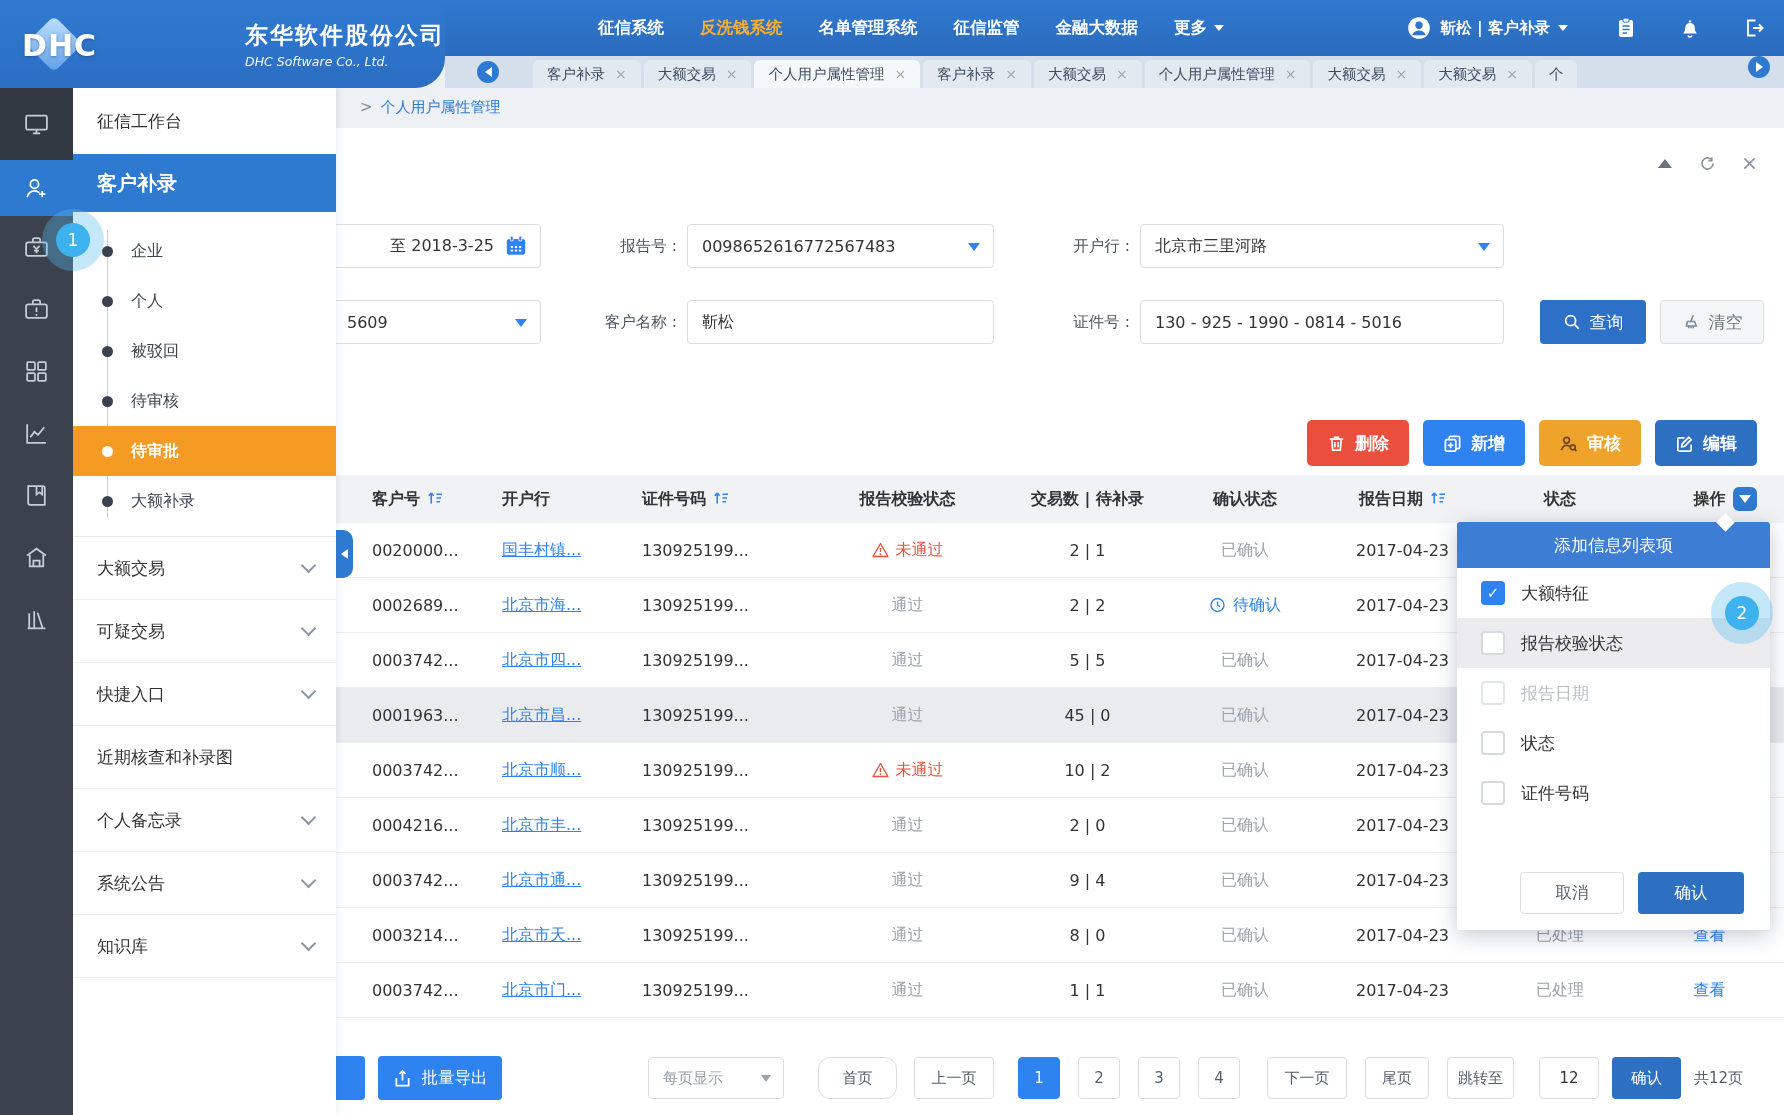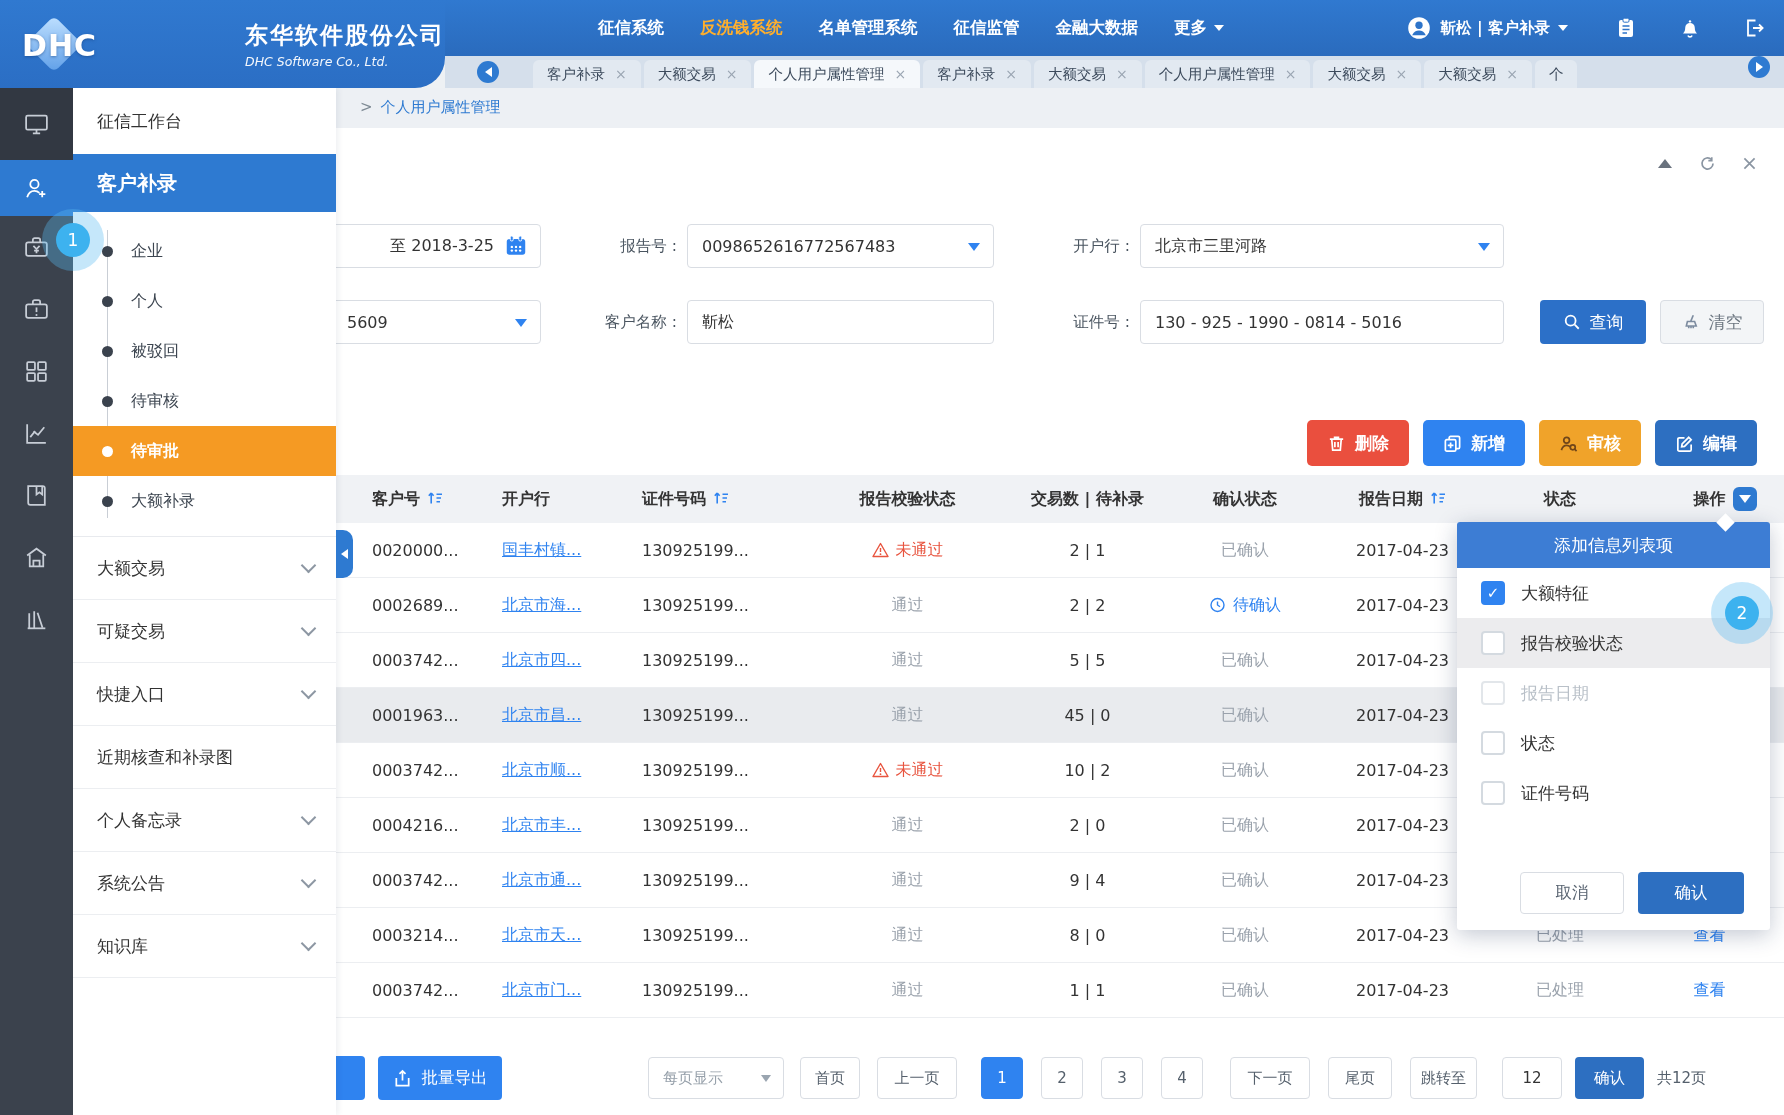--- a/index.html
+++ b/index.html
@@ -185,21 +185,21 @@
   .btn-export { margin-left:13px; width:124px; height:44px; background:#2f83f0; border-radius:4px;
     color:#fff; font-size:16.5px; display:flex; align-items:center; justify-content:center; gap:10px; cursor:pointer; }
   .btn-export svg { width:19px; height:19px; stroke:#fff; fill:none; stroke-width:1.8; }
   .psize { margin-left:146px; width:136px; height:42px; border:1px solid #d9dde3; border-radius:4px;
     display:flex; align-items:center; justify-content:space-between; padding:0 12px 0 14px;
     font-size:15px; color:#96a0aa; cursor:pointer; }
   .psize .c { width:0; height:0; border-left:5px solid transparent; border-right:5px solid transparent;
     border-top:7px solid #9aa5b0; }
   .pg { height:42px; border:1px solid #d9dde3; border-radius:4px; background:#fff; color:#55606c;
     font-size:15px; display:flex; align-items:center; justify-content:center; cursor:pointer; }
-  .pg.first { margin-left:16px; width:60px; }
+  .pg.first { margin-left:34px; width:79px;border-radius:12px; }
   .pg.prev { margin-left:17px; width:80px; }
   .pages { display:flex; gap:18px; margin-left:24px; }
   .pg.num { width:42px; }
   .pg.num.active { background:#2f83f0; border-color:#2f83f0; color:#fff; }
   .pg.next { margin-left:27px; width:80px; }
   .pg.last { margin-left:18px; width:64px; }
   .pg.jump { margin-left:18px; width:67px; }
   .jump-input { margin-left:25px; width:60px; height:42px; border:1px solid #d9dde3; border-radius:4px;
     text-align:center; font-size:15px; color:#333; display:flex; align-items:center; justify-content:center; }
   .btn-jump-ok { margin-left:13px; width:69px; height:42px; background:#2d6fc1; border-radius:4px;

